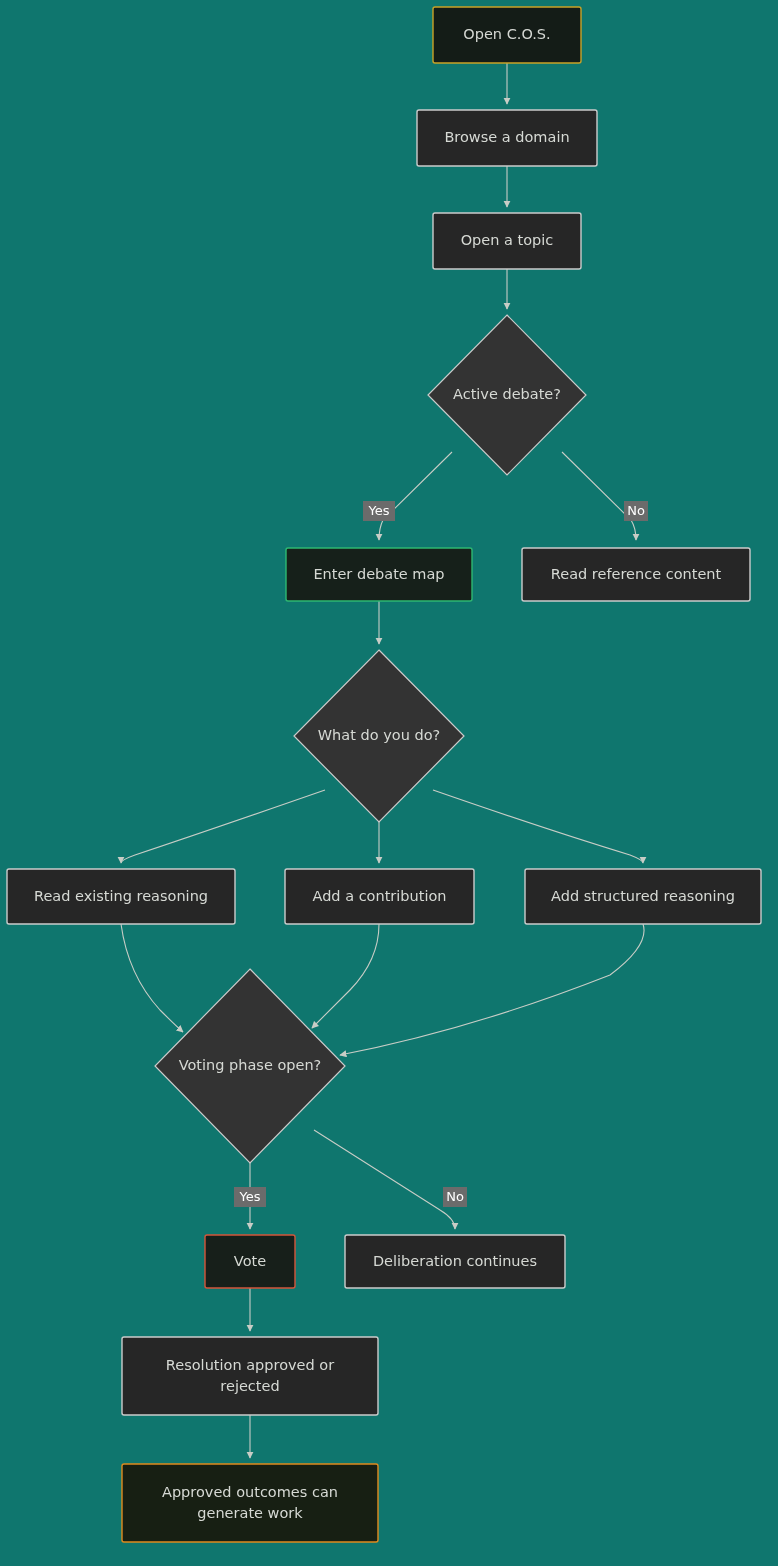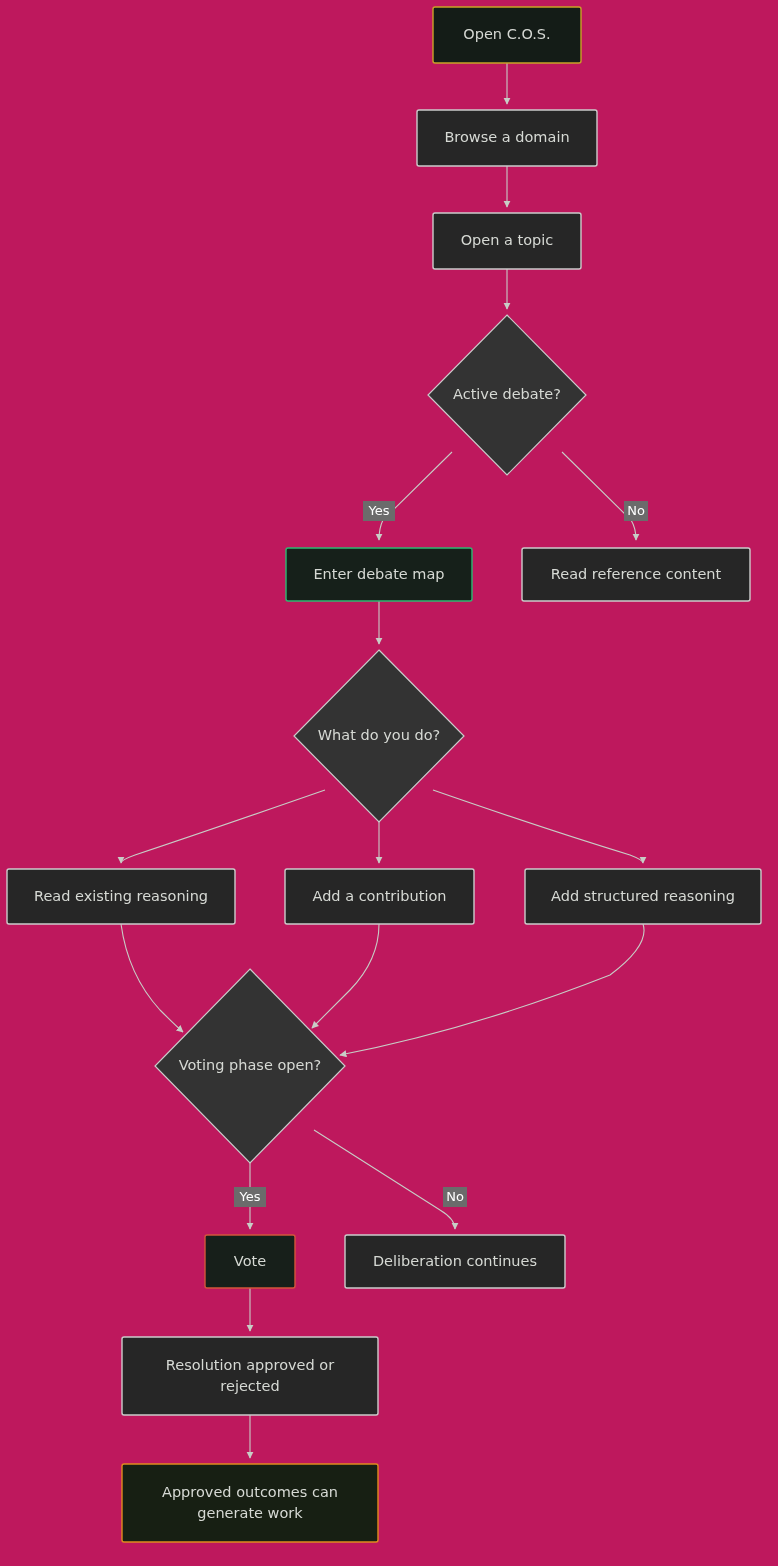--- a/index.html
+++ b/index.html
@@ -10,21 +10,21 @@
   body {
     width: 778px;
     height: 1566px;
     overflow: hidden;
     font-family: "DejaVu Sans", "Liberation Sans", sans-serif;
   }
   #flowchart-root {
     position: relative;
     width: 778px;
     height: 1566px;
-    background: #be185d;
+    background: #0f766e;
   }
   svg#diagram {
     display: block;
     width: 778px;
     height: 1566px;
   }
   .node-rect {
     stroke-width: 1.4px;
   }
   .node-diamond {

